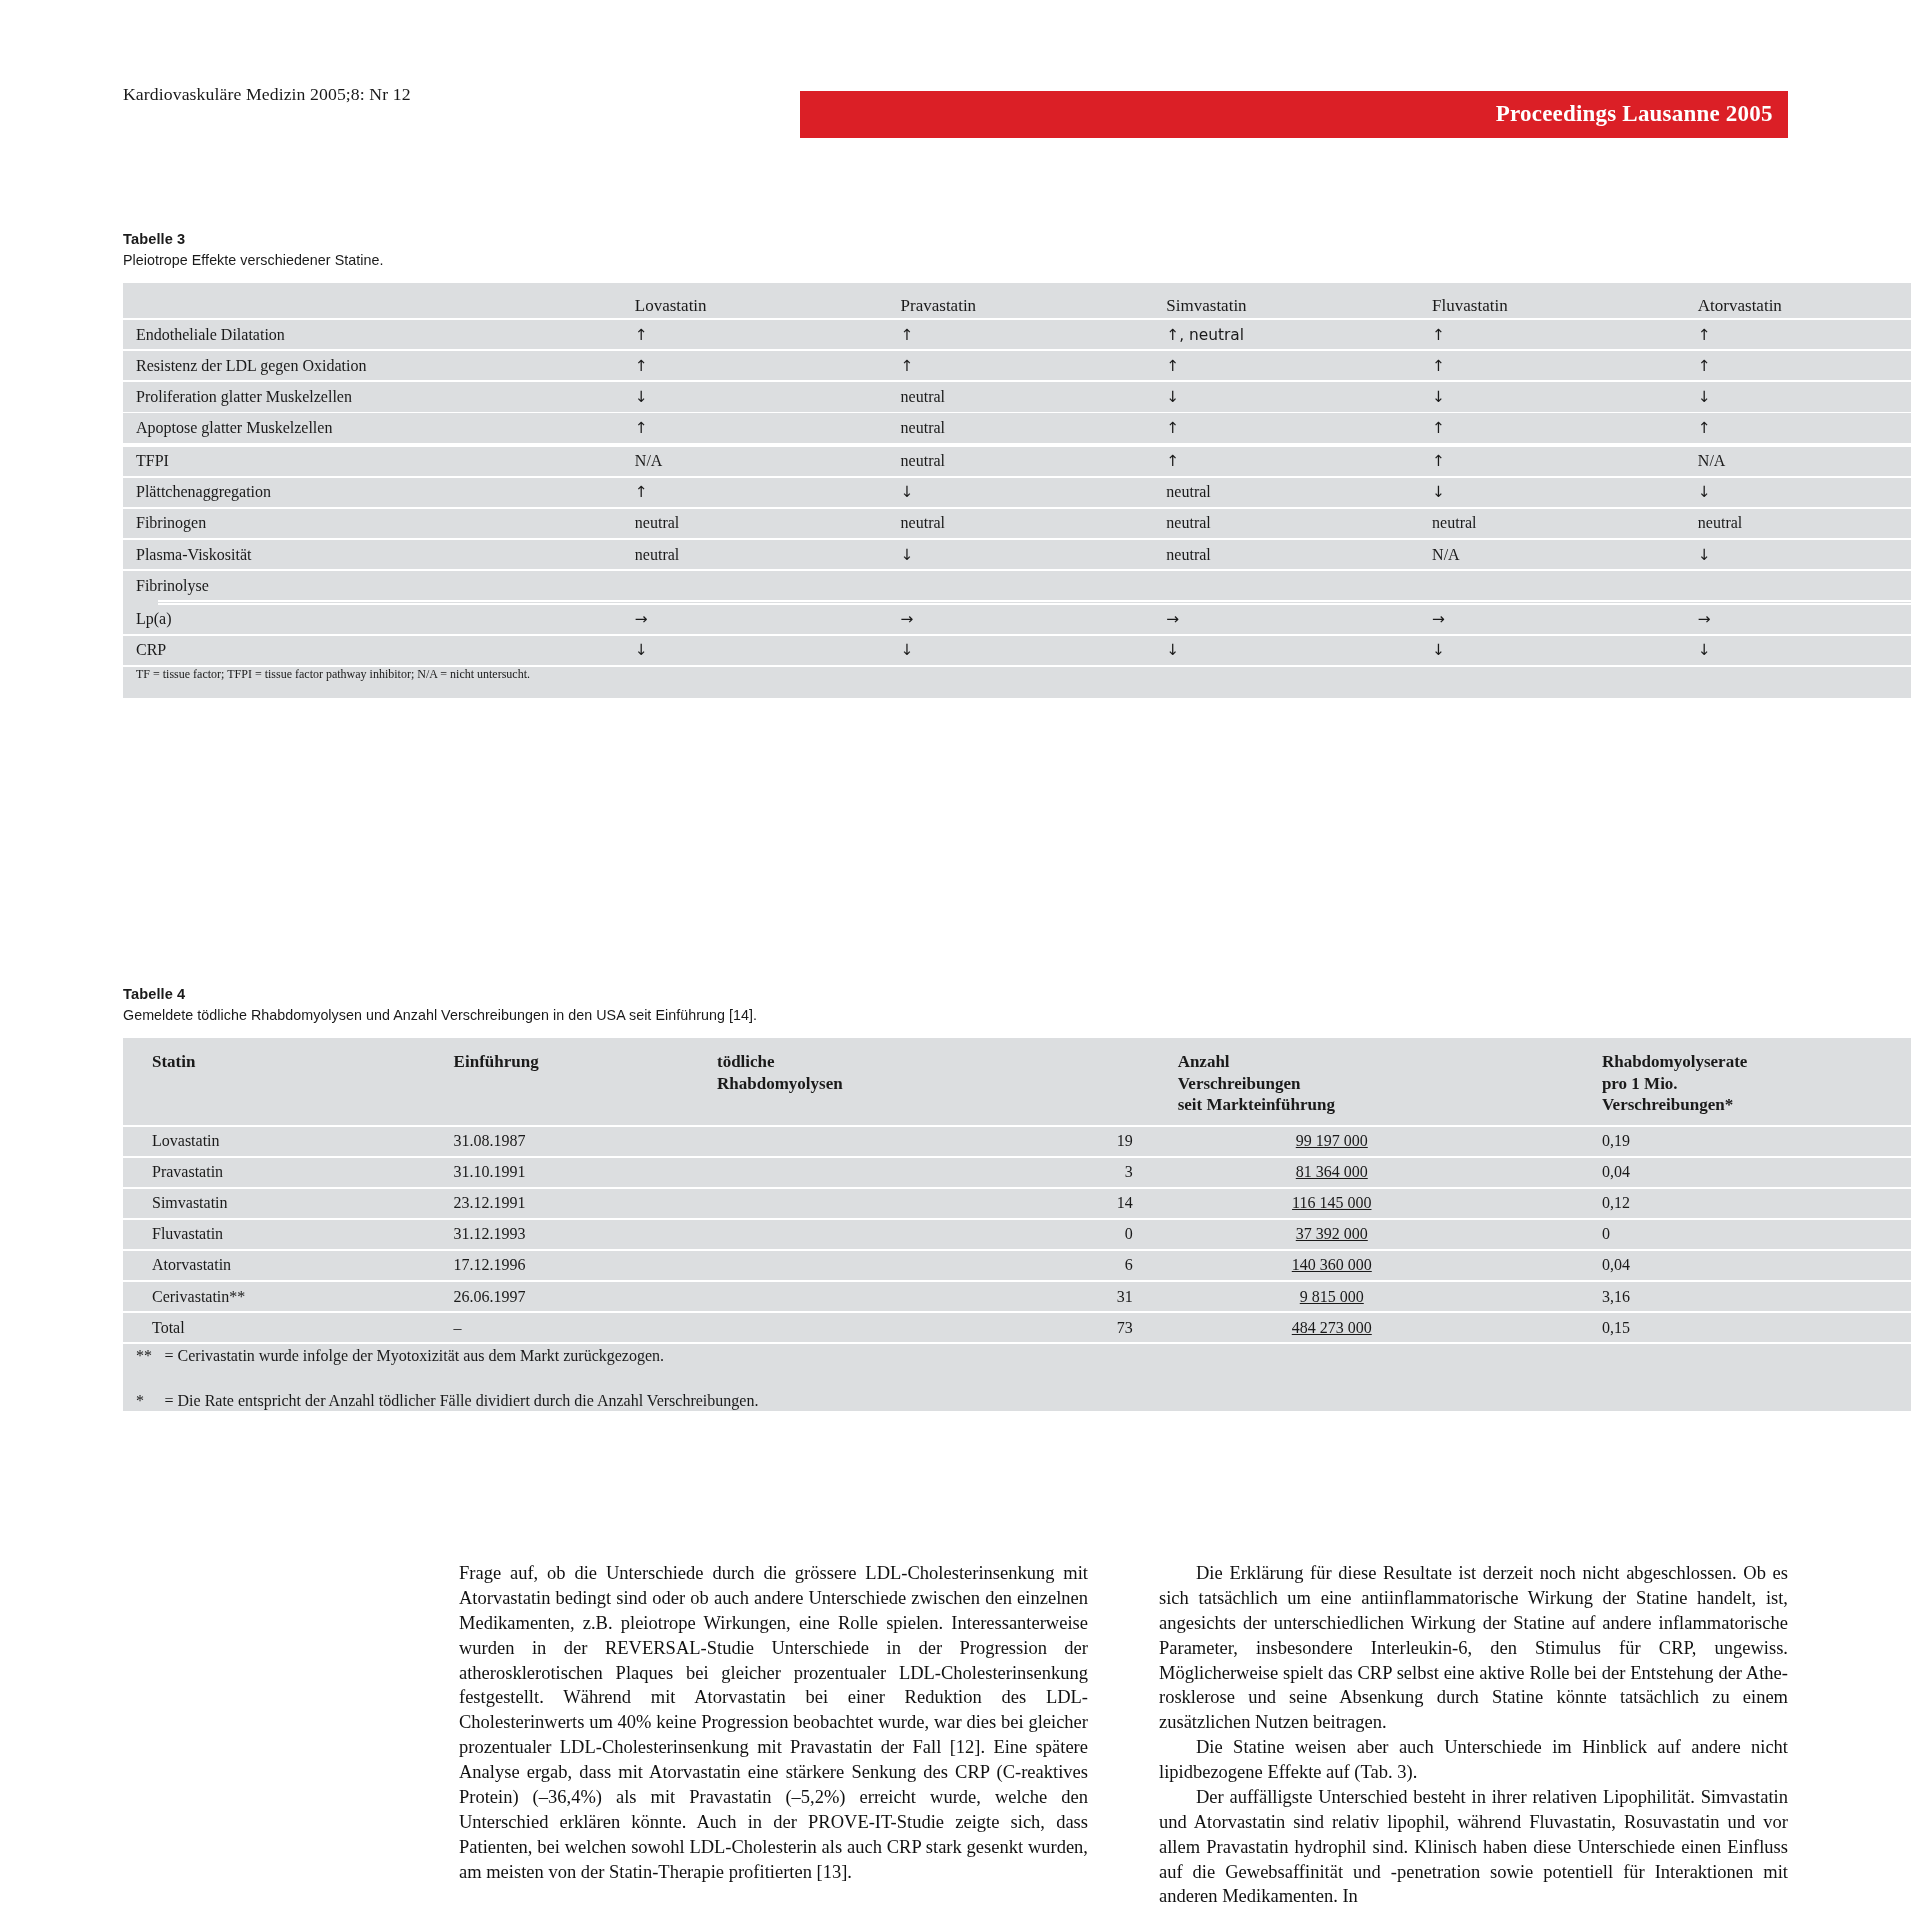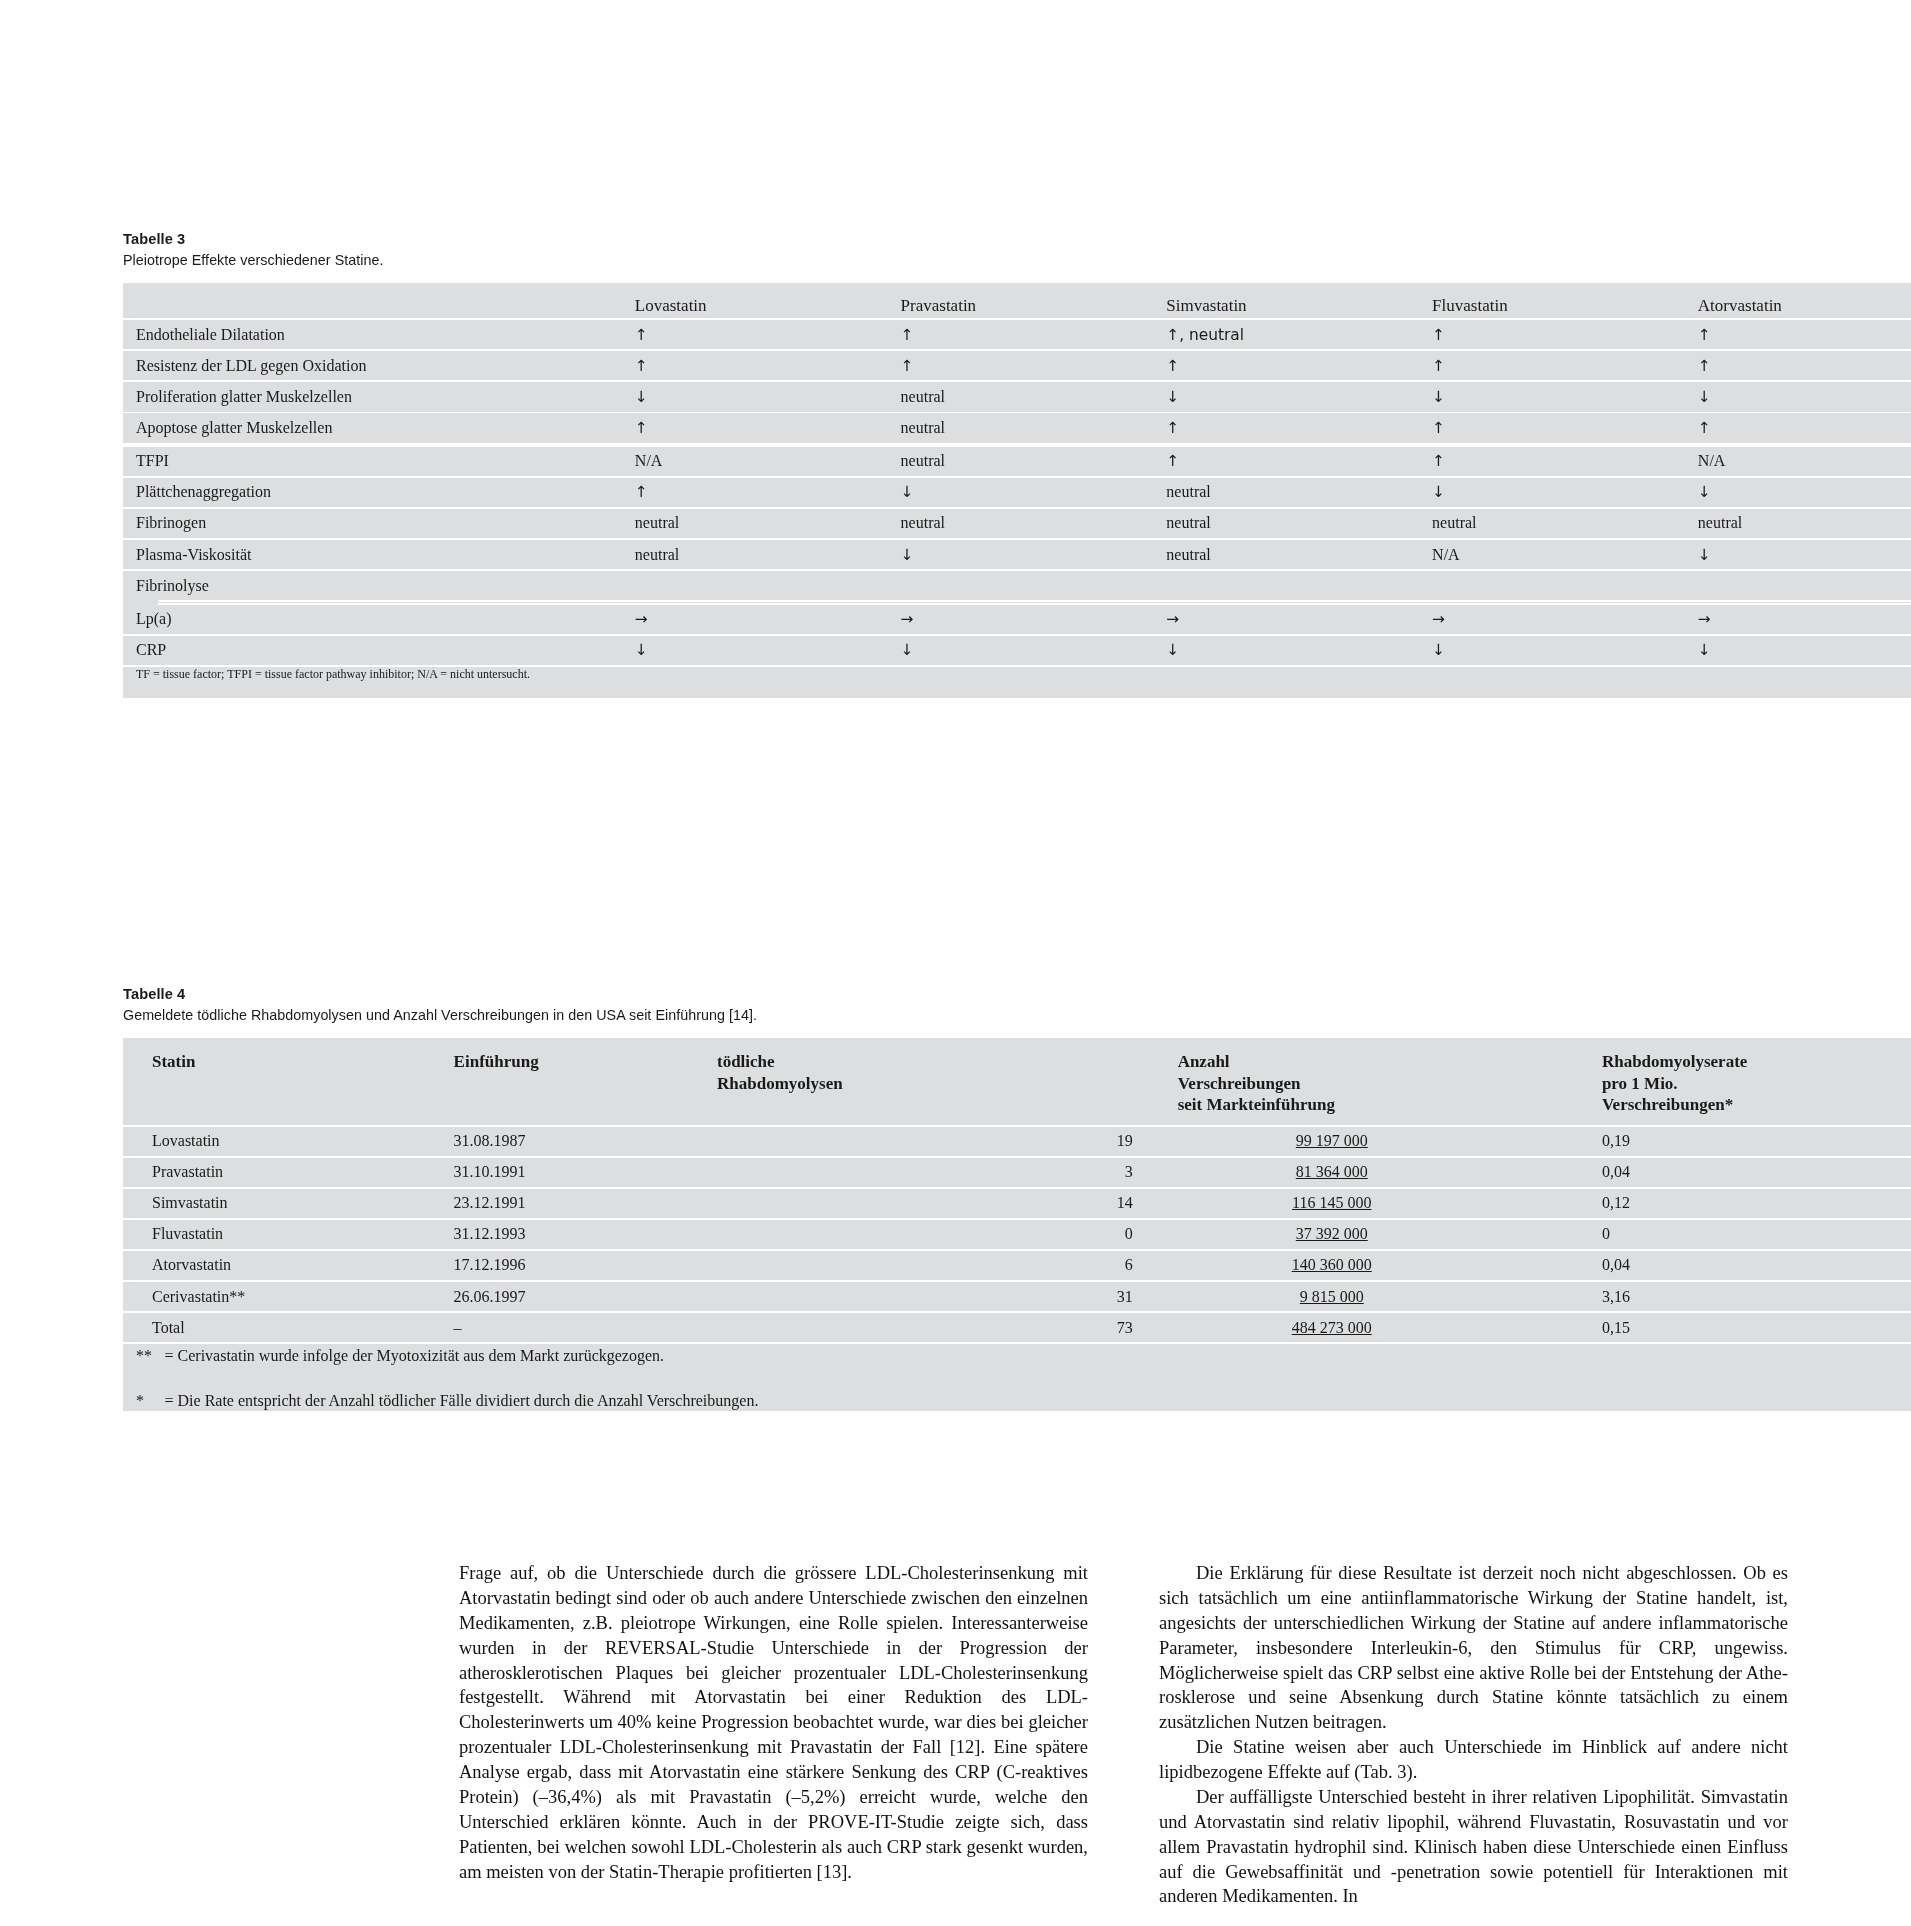--- a/index.html
+++ b/index.html
@@ -163,20 +163,26 @@
   }
   .col p { margin: 0; text-indent: 37px; }
   .col p.noindent { text-indent: 0; }
   .arrow { font-family: "DejaVu Sans", sans-serif; font-size: 15.4px; }
 </style>
 </head>
 <body>
 
 <div class="page">
 
+  <div class="header">
+    <div class="running-head">Kardiovaskuläre Medizin 2005;8: Nr 12</div>
+    <div class="red-banner">
+      <div class="red-banner-text">Proceedings Lausanne 2005</div>
+    </div>
+  </div>
 
   <div class="table-block" style="left:123px; top:231px;">
     <div class="tbl-num">Tabelle 3</div>
     <div class="tbl-cap">Pleiotrope Effekte verschiedener Statine.</div>
 
     <table class="dtable t3">
       <colgroup>
         <col class="c0">
           <col class="cx">
           <col class="cx">

